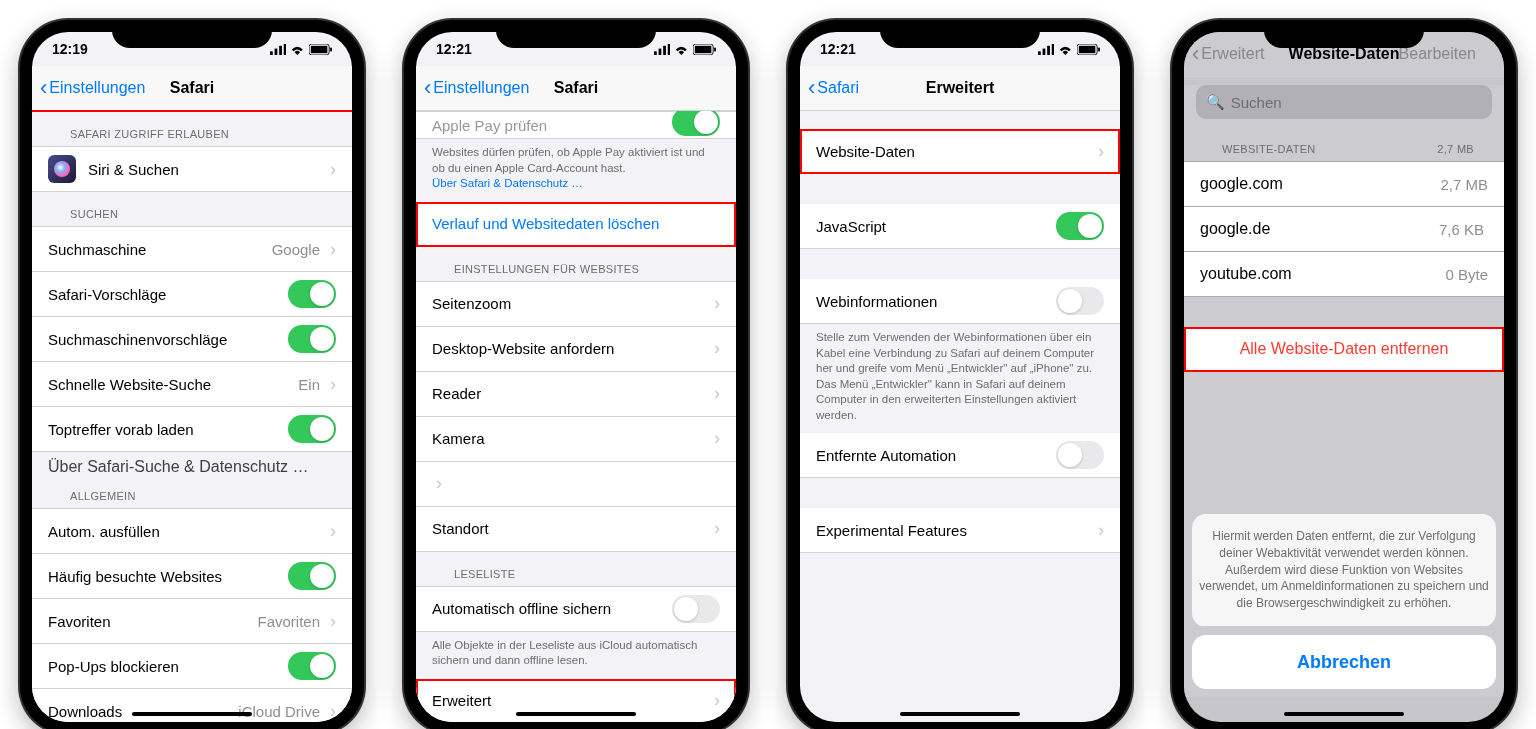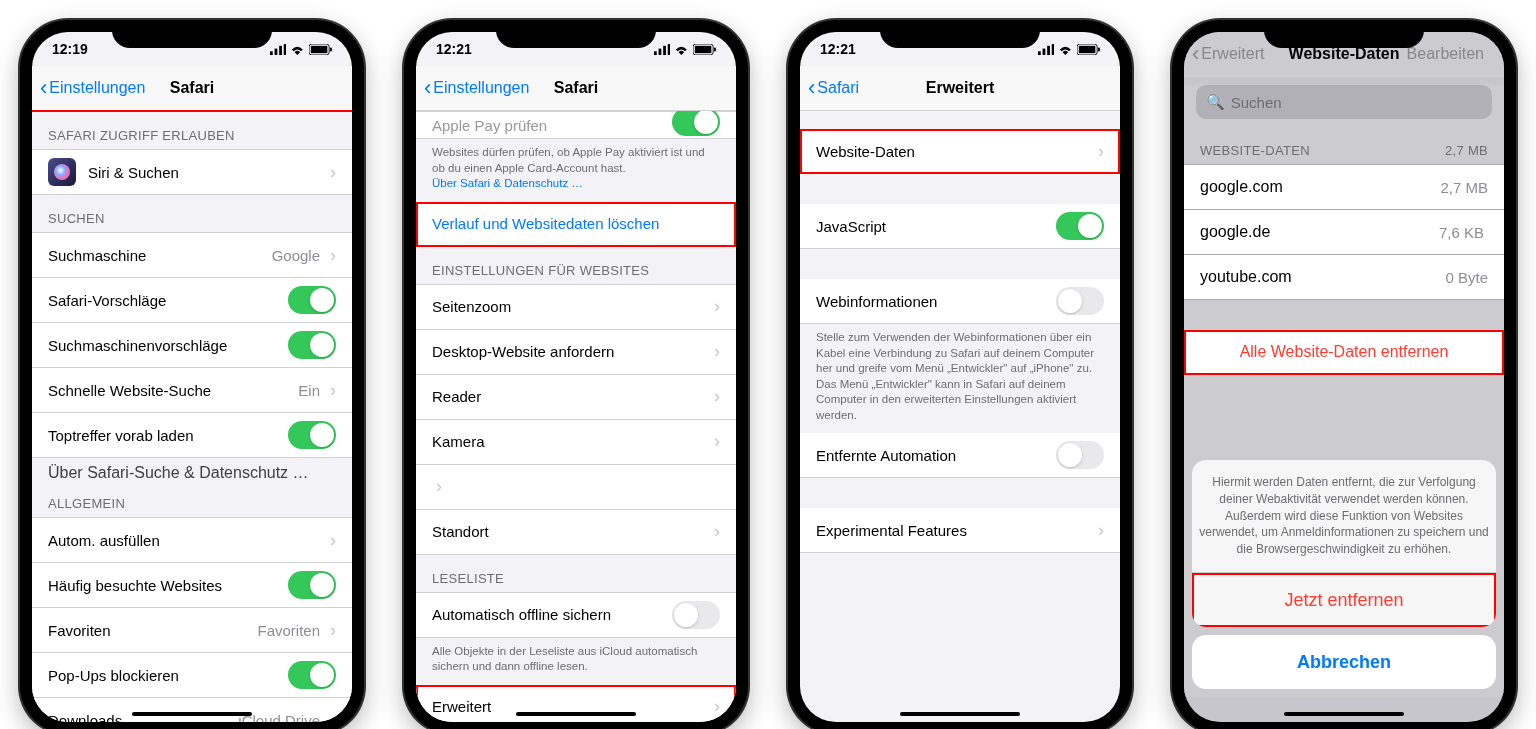--- a/index.html
+++ b/index.html
@@ -7,24 +7,24 @@
 .phone::before { content:""; position:absolute; top:0; left:50%; transform:translateX(-50%); width:160px; height:28px; background:#000; border-radius:0 0 18px 18px; z-index:10; }
 .screen { width:100%; height:100%; background:#f2f2f7; border-radius:36px; overflow:hidden; position:relative; }
 .statusbar { height:34px; display:flex; justify-content:space-between; align-items:center; padding:0 20px; font-size:14px; font-weight:600; color:#000; position:relative; z-index:20;}
 .statusbar .left { width:50px; }
 .statusbar .right { width:70px; display:flex; justify-content:flex-end; gap:4px; align-items:center;}
 .navbar { height:44px; background:#f8f8f8; border-bottom:1px solid #d1d1d6; display:flex; align-items:center; position:relative; }
 .navbar.dim { background:#cbcbd0; }
 .nav-back { position:absolute; left:8px; display:flex; align-items:center; color:#007aff; font-size:16px;}
 .navbar.dim .nav-back { color:#888; }
 .nav-title { margin:0 auto; font-size:16px; font-weight:600; }
-.nav-right { position:absolute; right:20px; color:#007aff; font-size:16px;}
+.nav-right { position:absolute; right:28px; color:#007aff; font-size:16px;}
 .navbar.dim .nav-right { color:#888; }
 .content { height:calc(100% - 78px); overflow:hidden; font-size:15px;}
-.sect-header { text-transform:uppercase; font-size:13px; color:#6d6d72; padding:16px 16px 6px; letter-spacing:.3px;}
+.sect-header { text-transform:uppercase; font-size:11px; color:#6d6d72; padding:16px 30px 6px; letter-spacing:.3px;margin-left:8px;}
 .cell { background:#fff; border-bottom:.5px solid #d1d1d6; display:flex; align-items:center; padding:0 16px; height:44px; position:relative;}
 .cell:first-child, .sect-header + .cell { border-top:.5px solid #d1d1d6; }
 .cell .label { flex:1; color:#000; }
 .cell .value { color:#8e8e93; margin-right:6px; font-size:15px;}
 .chev { color:#c7c7cc; font-size:18px; margin-left:4px;}
 .toggle { width:48px; height:28px; border-radius:14px; position:relative; }
 .toggle.on { background:#34c759; }
 .toggle.off { background:#e9e9eb; }
 .toggle::after { content:""; position:absolute; width:24px; height:24px; background:#fff; border-radius:50%; top:2px; box-shadow:0 1px 3px rgba(0,0,0,.2);}
 .toggle.on::after { right:2px; }
@@ -316,20 +316,19 @@
           <span class="value" style="margin-right:0">0 Byte</span>
         </div>
    <div style="height:30px"></div>
    <div class="cell destr hl">
           <span class="label">Alle Website-Daten entfernen</span>
         </div>
 
    <div class="actionsheet">
     <div class="as-block">
      <div class="as-msg">Hiermit werden Daten entfernt, die zur Verfolgung deiner Webaktivität verwendet werden können. Außerdem wird diese Funktion von Websites verwendet, um Anmeldinformationen zu speichern und die Browsergeschwindigkeit zu erhöhen.</div>
-     <div class="as-btn as-destr hl">Jetzt entfernen</div>
     </div>
     <div class="as-btn as-cancel">Abbrechen</div>
    </div>
   </div>
   <div class="home-ind"></div>
  </div>
 </div>
 
 </body></html>

